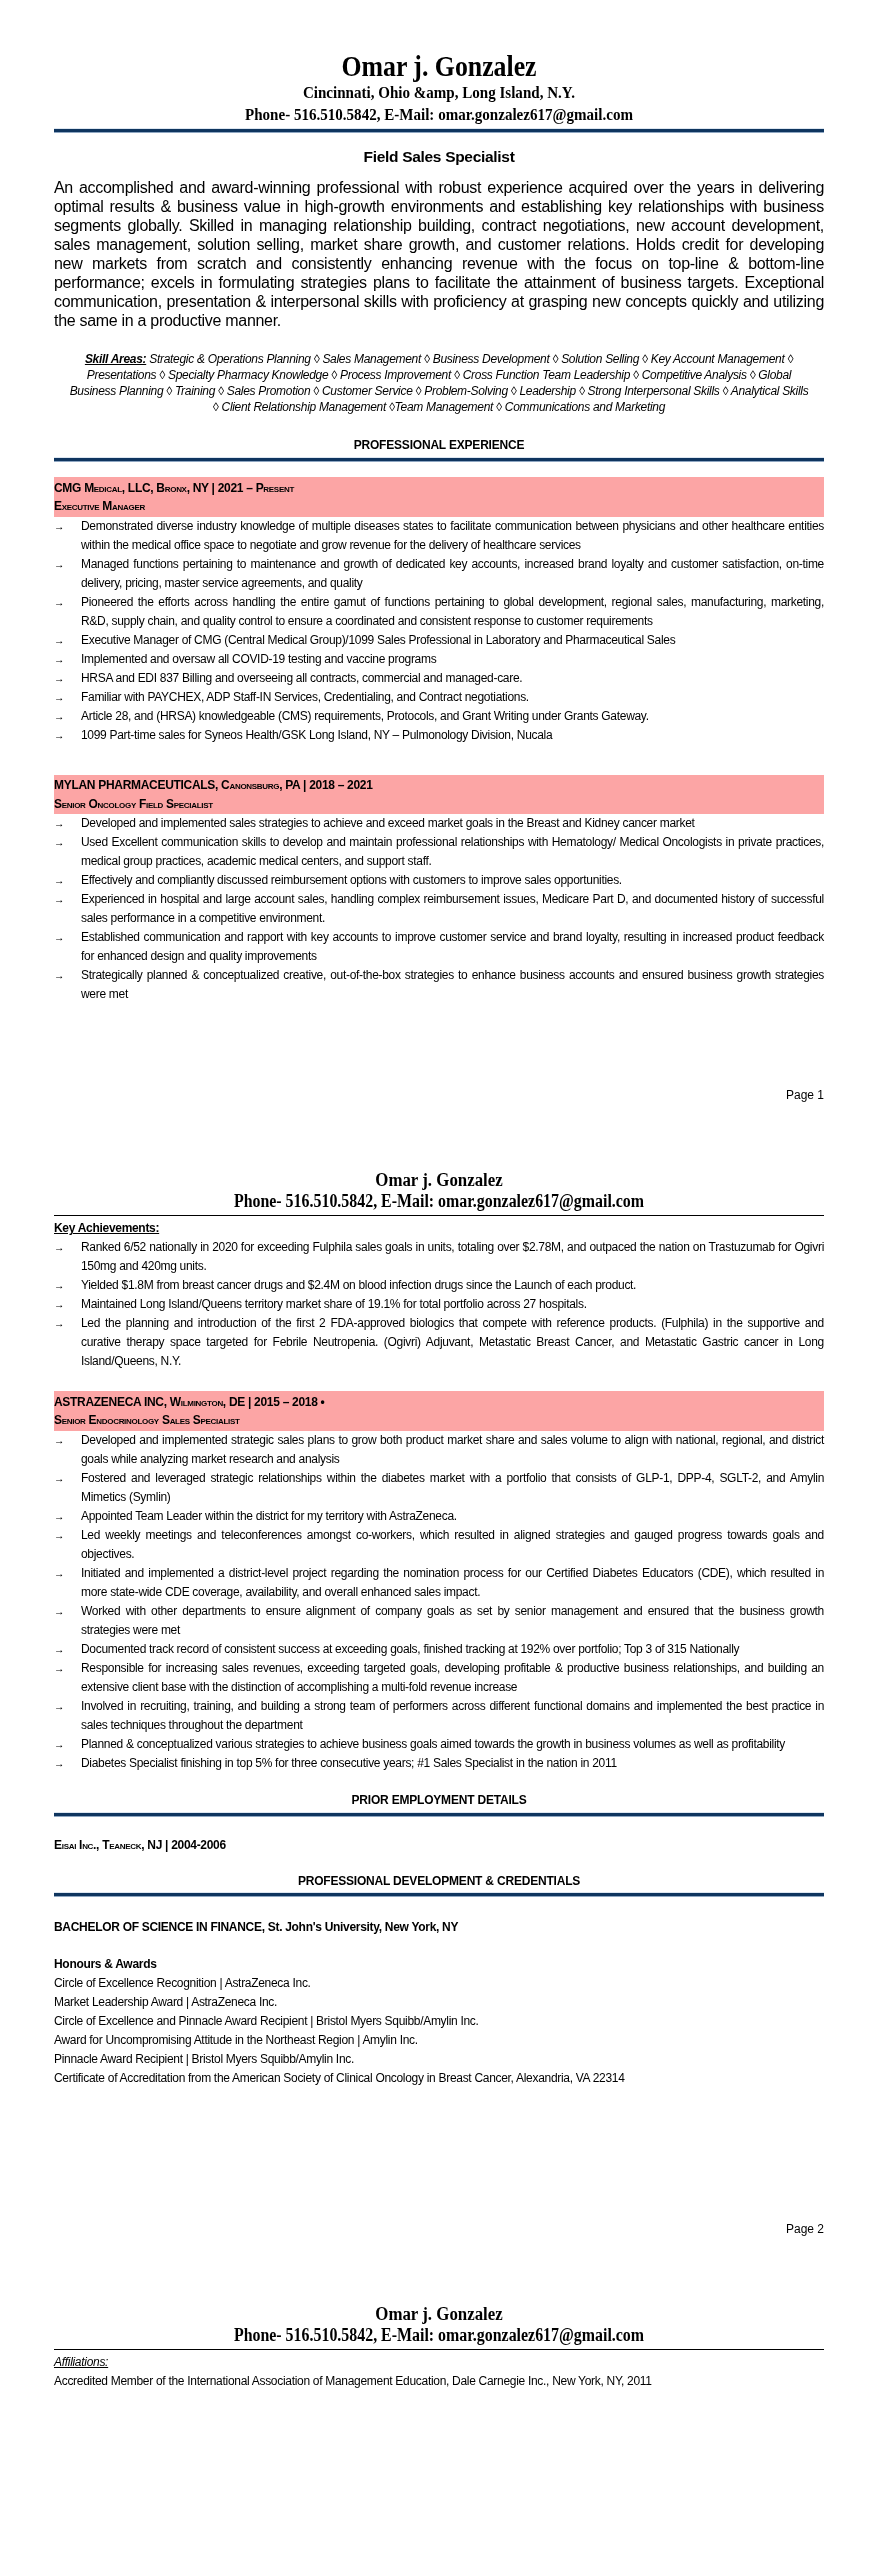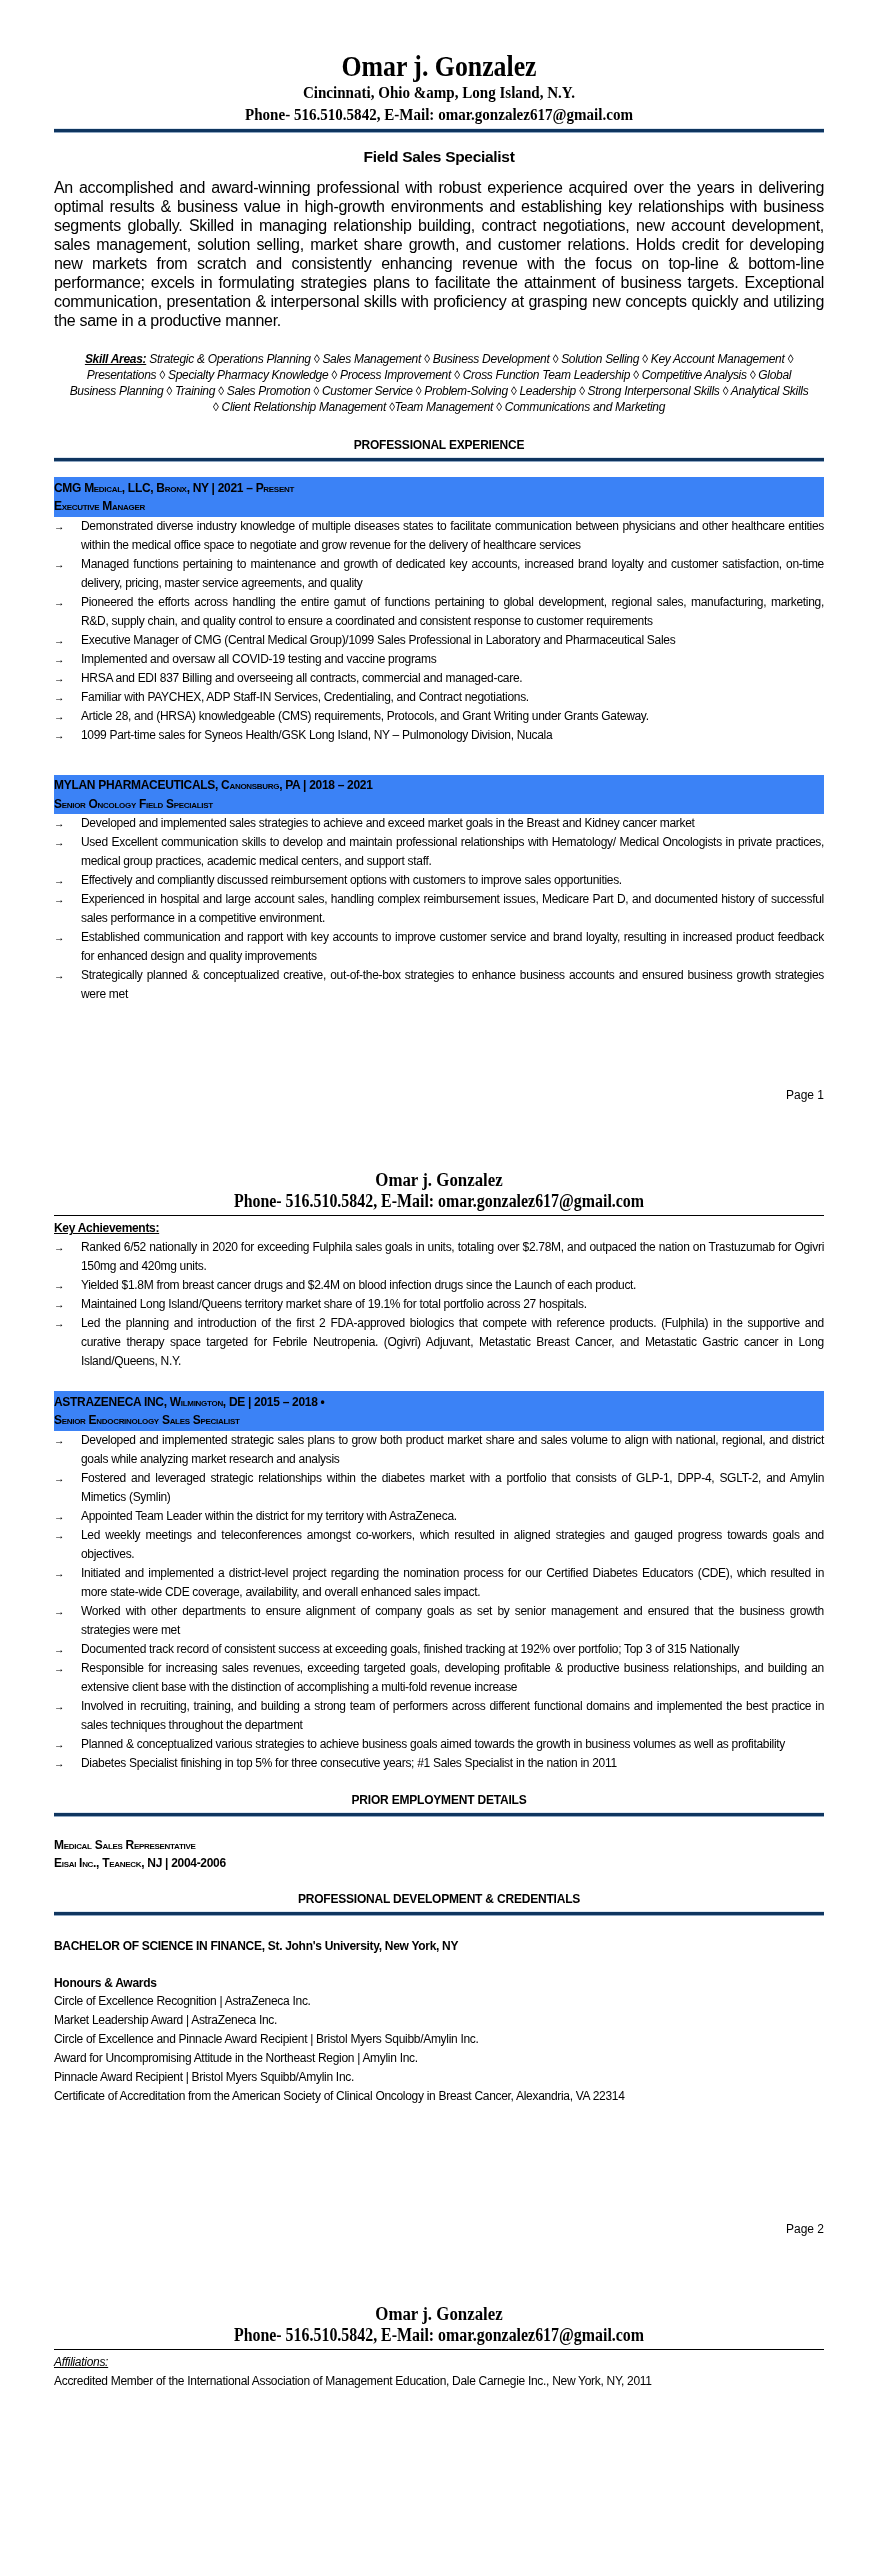--- a/index.html
+++ b/index.html
@@ -14,21 +14,21 @@
   .contact-big { font-size: 17.5px; line-height: 21.6px; transform: scaleX(0.86); }
   .name-small { font-size: 19.6px; line-height: 23px; transform: scaleX(0.86); }
   .contact-small { font-size: 18.5px; line-height: 21.6px; transform: scaleX(0.86); }
   .rule-blue { height: 3.1px; background: #0f355f; border-top: 1px solid #dde6f0; border-bottom: 1px solid #8fa7c2; margin: 3.1px 0 0 0; }
   .rule-black { height: 1.5px; background: #000; margin: 2.1px 0 3.1px 0; }
   .title { font-weight: bold; text-align: center; font-size: 15.5px; line-height: 20.6px; margin: 13.4px 0 10.3px; letter-spacing: -0.3px; }
   .body-text { font-size: 16px; line-height: 19px; text-align: justify; letter-spacing: -0.3px; }
   .skills { font-size: 12px; line-height: 16px; text-align: center; font-style: italic; margin: 21.6px 15.5px 0; letter-spacing: -0.3px; }
   .skills .lbl { font-weight: bold; text-decoration: underline; }
   .sec-head { font-weight: bold; text-align: center; font-size: 12px; line-height: 15.5px; margin-top: 23px; letter-spacing: -0.2px; }
-  .job-box { background: #3b82f6; padding: 1.5px 0 1px; margin-top: 20.6px; }
+  .job-box { background: #fca5a5; padding: 1.5px 0 1px; margin-top: 20.6px; }
   .job-box.first { margin-top: 15.5px; }
   .job-co, .job-role { font-weight: bold; font-size: 12px; line-height: 18.5px; font-variant: small-caps; letter-spacing: -0.3px; }
   ul.bul { list-style: none; margin: 0; padding: 0; }
   ul.bul li { position: relative; padding-left: 27px; font-size: 12px; line-height: 19px; text-align: justify; letter-spacing: -0.3px; }
   ul.bul li .arrow { position: absolute; left: 0; top: 0; font-size: 10.3px; }
   .page-num { position: absolute; right: 0; font-size: 12px; }
   .p1 .page-num { top: 1039px; }
   .p2 .page-num { top: 1054px; }
   .ka { font-weight: bold; text-decoration: underline; font-size: 12px; line-height: 18.5px; letter-spacing: -0.3px; }
   .plain-bold { font-weight: bold; font-size: 12px; line-height: 18.5px; letter-spacing: -0.3px; }
@@ -119,21 +119,20 @@
     <li><span class="arrow">→</span><span>Responsible for increasing sales revenues, exceeding targeted goals, developing profitable &amp; productive business relationships, and building an extensive client base with the distinction of accomplishing a multi-fold revenue increase</span></li>
     <li><span class="arrow">→</span><span>Involved in recruiting, training, and building a strong team of performers across different functional domains and implemented the best practice in sales techniques throughout the department</span></li>
     <li><span class="arrow">→</span><span>Planned &amp; conceptualized various strategies to achieve business goals aimed towards the growth in business volumes as well as profitability</span></li>
     <li><span class="arrow">→</span><span>Diabetes Specialist finishing in top 5% for three consecutive years; #1 Sales Specialist in the nation in 2011</span></li>
   </ul>
 
   <div class="sec-head" style="margin-top:20.6px;">PRIOR EMPLOYMENT DETAILS</div>
   <div class="rule-blue"></div>
 
   <div style="margin-top:18.5px;">
-    <div class="plain-bold sc">Medical Sales Representative</div>
     <div class="plain-bold sc">Eisai Inc., Teaneck, NJ | 2004-2006</div>
   </div>
 
   <div class="sec-head" style="margin-top:19.6px;text-align:center;">PROFESSIONAL DEVELOPMENT &amp; CREDENTIALS</div>
   <div class="rule-blue"></div>
 
   <div class="plain-bold" style="margin-top:20.6px;">BACHELOR OF SCIENCE IN FINANCE, St. John's University, New York, NY</div>
 
   <div class="plain-bold" style="margin-top:18.5px;">Honours &amp; Awards</div>
   <div>

